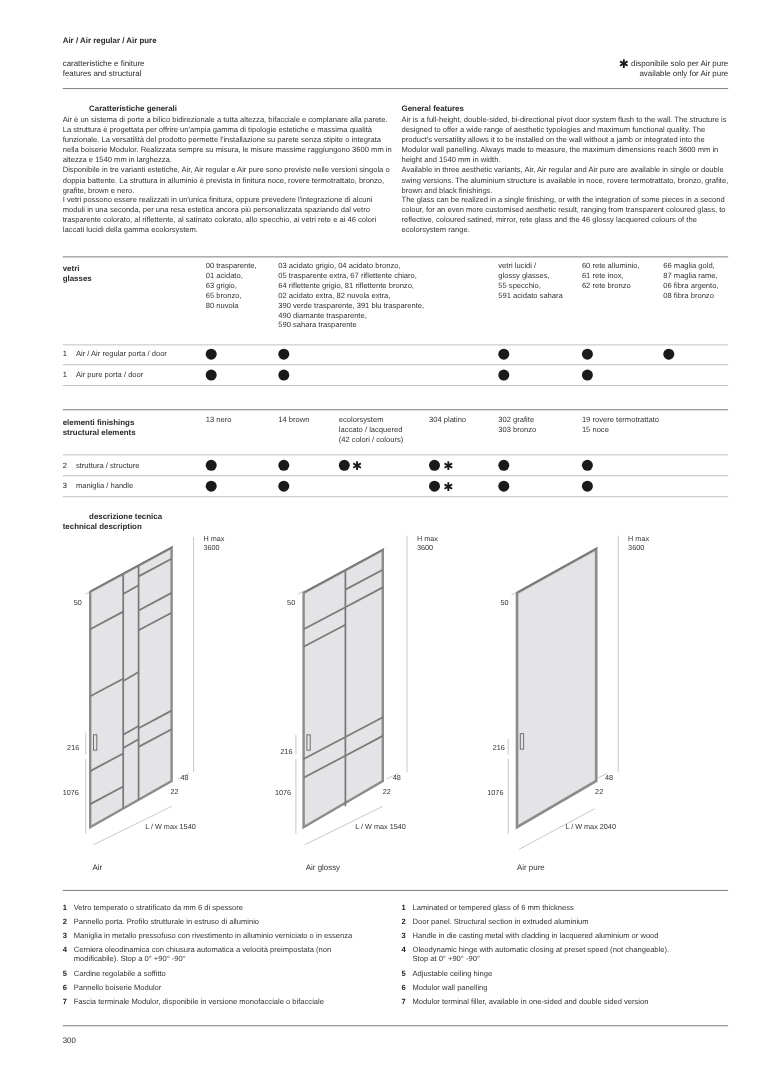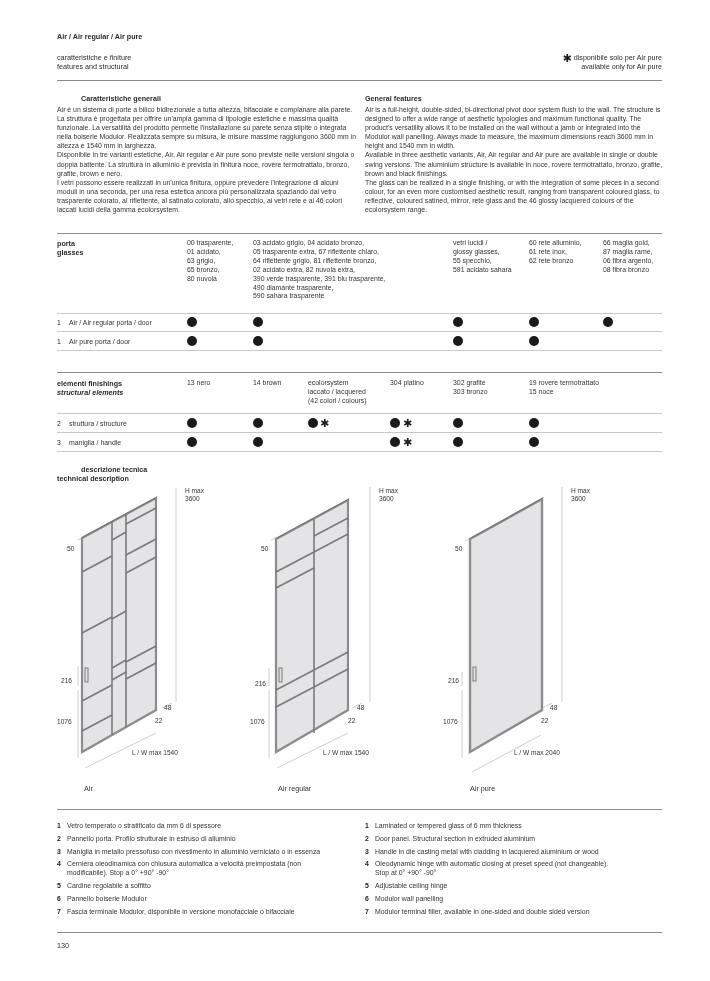--- a/index.html
+++ b/index.html
@@ -39,21 +39,21 @@
 <div class="abs t7 bold" style="left:57px;top:94px;margin-left:24px;">Caratteristiche generali</div>
 <div class="para" style="left:57px;top:105px;width:302px;white-space:pre-line;">Air è un sistema di porte a bilico bidirezionale a tutta altezza, bifacciale e complanare alla parete. La struttura è progettata per offrire un'ampia gamma di tipologie estetiche e massima qualità funzionale. La versatilità del prodotto permette l'installazione su parete senza stipite o integrata nella boiserie Modulor. Realizzata sempre su misura, le misure massime raggiungono 3600 mm in altezza e 1540 mm in larghezza.
 Disponibile in tre varianti estetiche, Air, Air regular e Air pure sono previste nelle versioni singola o doppia battente. La struttura in alluminio è prevista in finitura noce, rovere termotrattato, bronzo, grafite, brown e nero.
 I vetri possono essere realizzati in un'unica finitura, oppure prevedere l'integrazione di alcuni moduli in una seconda, per una resa estetica ancora più personalizzata spaziando dal vetro trasparente colorato, al riflettente, al satinato colorato, allo specchio, ai vetri rete e ai 46 colori laccati lucidi della gamma ecolorsystem.</div>
 <div class="abs t7 bold" style="left:365px;top:94px;">General features</div>
 <div class="para" style="left:365px;top:105px;width:300px;white-space:pre-line;">Air is a full-height, double-sided, bi-directional pivot door system flush to the wall. The structure is designed to offer a wide range of aesthetic typologies and maximum functional quality. The product's versatility allows it to be installed on the wall without a jamb or integrated into the Modulor wall panelling. Always made to measure, the maximum dimensions reach 3600 mm in height and 1540 mm in width.
 Available in three aesthetic variants, Air, Air regular and Air pure are available in single or double swing versions. The aluminium structure is available in noce, rovere termotrattato, bronzo, grafite, brown and black finishings.
 The glass can be realized in a single finishing, or with the integration of some pieces in a second colour, for an even more customised aesthetic result, ranging from transparent coloured glass, to reflective, coloured satined, mirror, rete glass and the 46 glossy lacquered colours of the ecolorsystem range.</div>
 
 <div class="hr" style="top:233px;"></div>
-<div class="abs t7 bold" style="left:57px;top:239px;">porta</div>
+<div class="abs t7 bold" style="left:57px;top:239px;">vetri</div>
 <div class="abs t7 bold" style="left:57px;top:248px;">glasses</div>
 <div class="cell" style="left:187px;top:239px;">00 trasparente,
 01 acidato,
 63 grigio,
 65 bronzo,
 80 nuvola</div>
 <div class="cell" style="left:253px;top:239px;">03 acidato grigio, 04 acidato bronzo,
 05 trasparente extra, 67 riflettente chiaro,
 64 riflettente grigio, 81 riflettente bronzo,
 02 acidato extra, 82 nuvola extra,
@@ -83,21 +83,21 @@
 <div class="hr light" style="top:331px;"></div>
 <div class="rowlabel" style="left:57px;top:337px;"><span class="num">1</span><span>Air pure  porta / door</span></div>
 <div class="dot" style="left:187px;top:336px;"></div>
 <div class="dot" style="left:253px;top:336px;"></div>
 <div class="dot" style="left:453px;top:336px;"></div>
 <div class="dot" style="left:529px;top:336px;"></div>
 <div class="hr light" style="top:350px;"></div>
 
 <div class="hr" style="top:372px;"></div>
 <div class="abs t7 bold" style="left:57px;top:379px;">elementi finishings</div>
-<div class="abs t7 bold" style="left:57px;top:388px;font-style:italic;">structural elements</div>
+<div class="abs t7 bold" style="left:57px;top:388px;">structural elements</div>
 <div class="cell" style="left:187px;top:379px;">13 nero</div>
 <div class="cell" style="left:253px;top:379px;">14 brown</div>
 <div class="cell" style="left:308px;top:379px;">ecolorsystem
 laccato / lacquered
 (42 colori / colours)</div>
 <div class="cell" style="left:390px;top:379px;">304 platino</div>
 <div class="cell" style="left:453px;top:379px;">302 grafite
 303 bronzo</div>
 <div class="cell" style="left:529px;top:379px;">19 rovere termotrattato
 15 noce</div>
@@ -194,21 +194,21 @@
   <rect x="279" y="668" width="3" height="14" fill="none" stroke="#6e6e6e" stroke-width="0.9"></rect>
 </svg>
 <div class="dim" style="left:379px;top:487px;">H max
 3600</div>
 <div class="dim" style="left:261px;top:545px;">50</div>
 <div class="dim" style="left:255px;top:680px;">216</div>
 <div class="dim" style="left:250px;top:718px;">1076</div>
 <div class="dim" style="left:357px;top:704px;">48</div>
 <div class="dim" style="left:348px;top:717px;">22</div>
 <div class="dim" style="left:323px;top:749px;">L / W max 1540</div>
-<div class="caption" style="left:278px;top:784px;">Air regular</div>
+<div class="caption" style="left:278px;top:784px;">Air glossy</div>
 
 <svg style="left:0;top:0;" width="710" height="981">
   <g stroke="#b8b8b8" stroke-width="0.7" fill="none">
     <line x1="562" y1="487" x2="562" y2="702"></line>
     <line x1="465" y1="541" x2="471" y2="538"></line>
     <line x1="462" y1="672" x2="462" y2="686"></line>
     <line x1="462" y1="690" x2="462" y2="758"></line>
     <line x1="542" y1="708" x2="552" y2="703"></line>
     <line x1="472" y1="772" x2="541" y2="735"></line>
   </g>
@@ -282,13 +282,13 @@
 <div class="legend-item" style="left:365px;top:895px;width:300px;">
     <span class="n">6</span>
     <span class="txt">Modulor wall panelling</span>
   </div>
 <div class="legend-item" style="left:365px;top:908px;width:300px;">
     <span class="n">7</span>
     <span class="txt">Modulor terminal filler, available in one-sided and double sided version</span>
   </div>
 
 <div class="hr" style="top:932px;"></div>
-<div class="abs t7" style="left:57px;top:941px;">130</div>
+<div class="abs t7" style="left:57px;top:941px;">300</div>
 
 </body></html>

